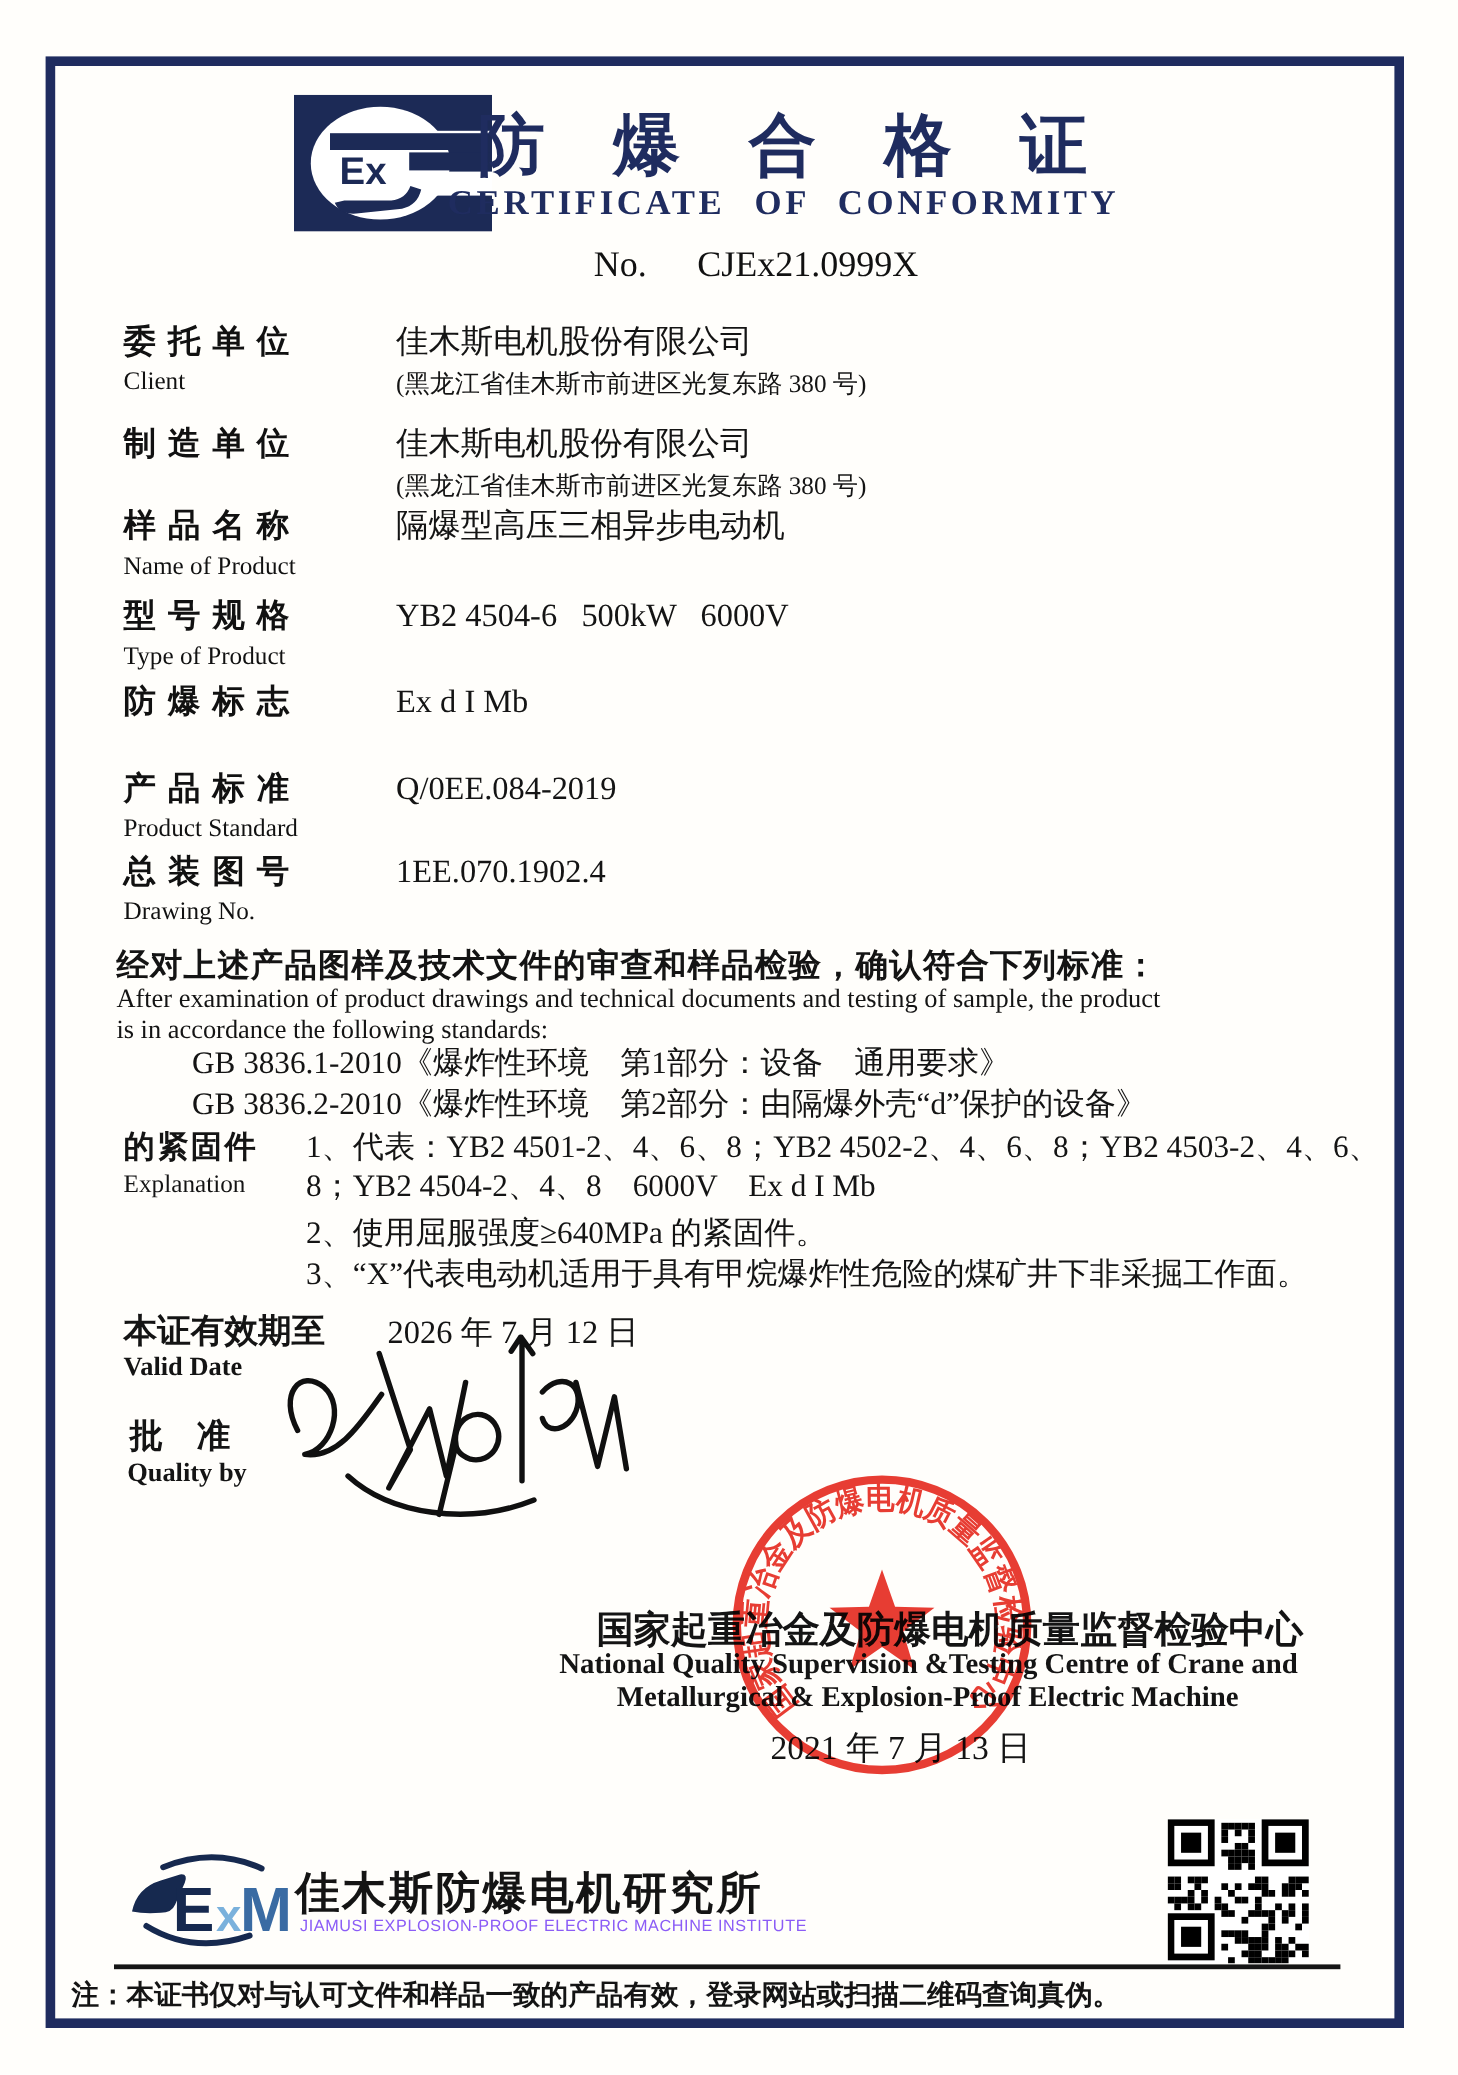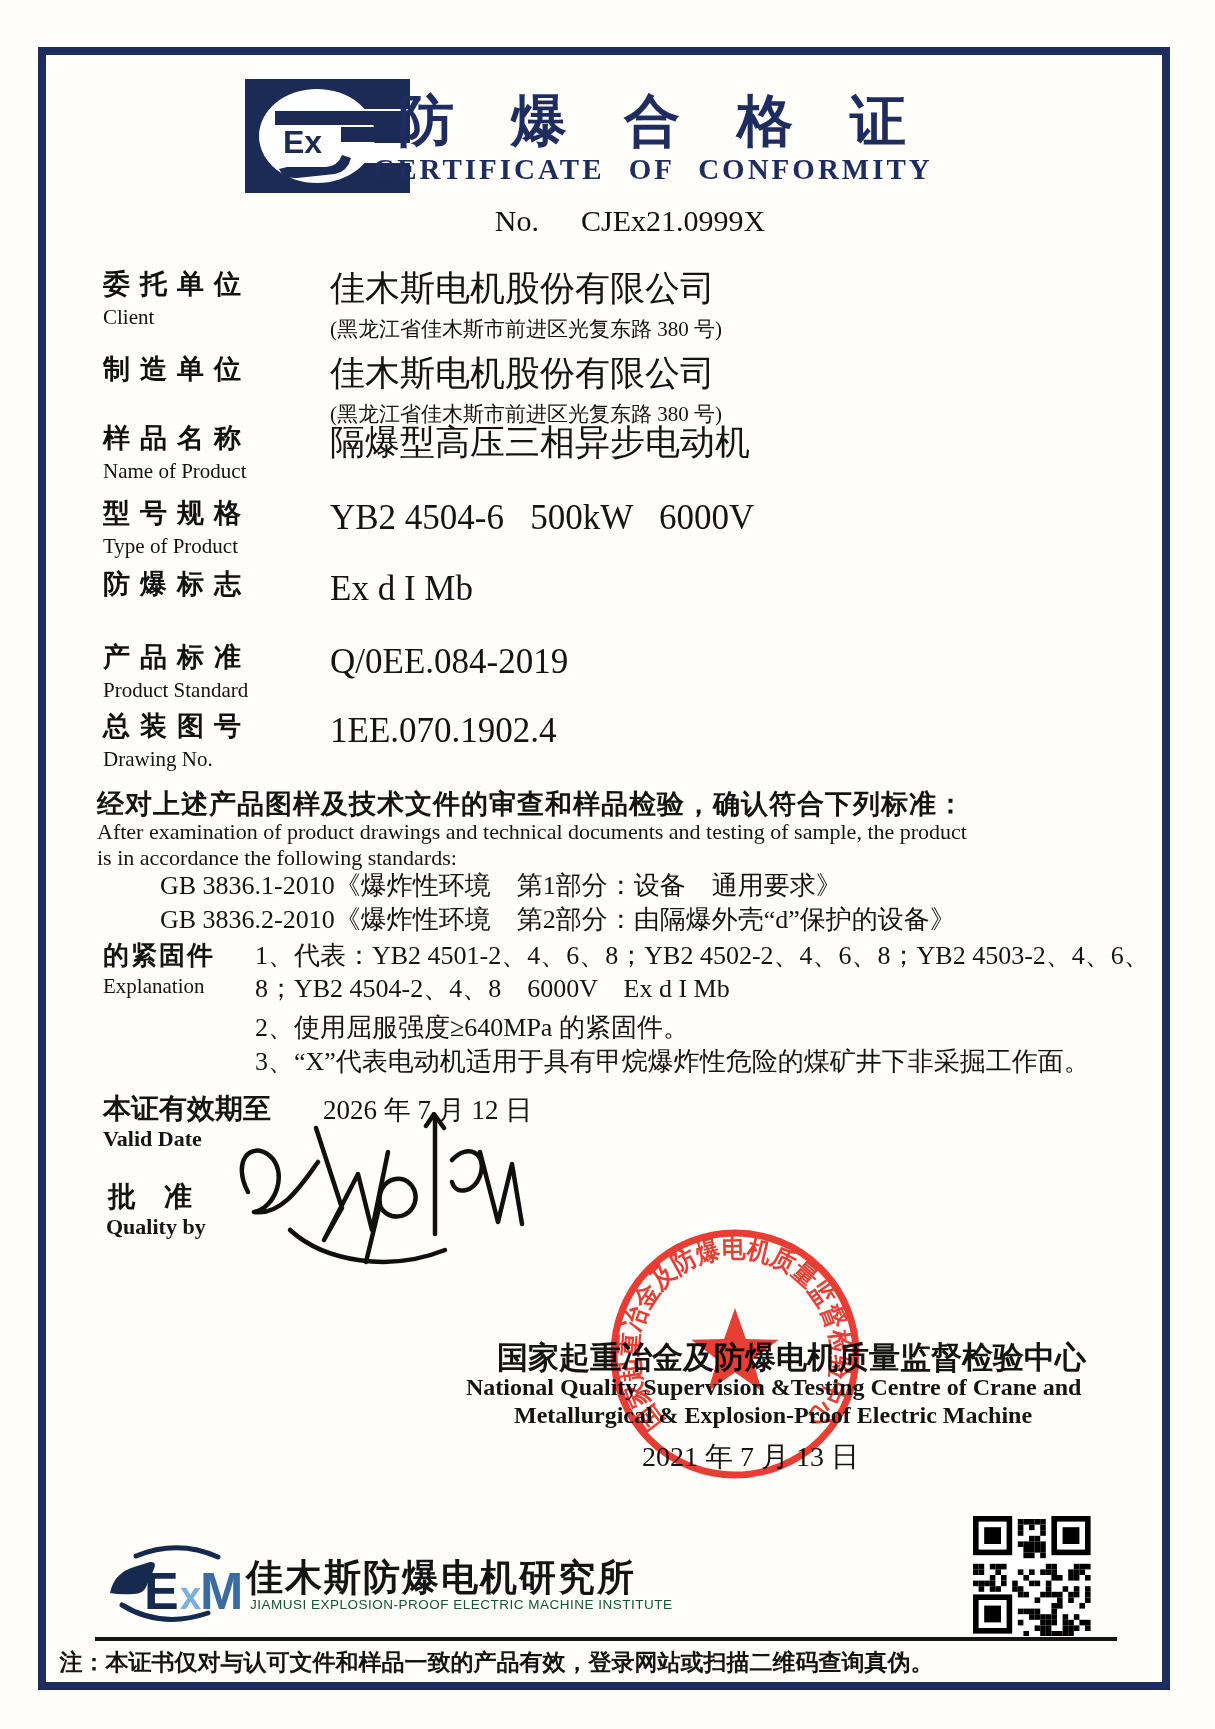--- a/index.html
+++ b/index.html
@@ -15,34 +15,34 @@
   #title-en{left:363px;top:153px;width:580px;text-align:center;font-size:29px;font-weight:bold;
             color:#1f2c5f;letter-spacing:3px;word-spacing:14px;}
   #cert-no{left:80px;top:204px;width:1100px;text-align:center;font-size:30px;color:#111;}
   #cert-no .cno{margin-left:42px;}
   
   .row{position:absolute;left:103px;width:1010px;height:70px;}
   .lab-cn{font-size:27px;font-weight:bold;letter-spacing:10px;color:#111;line-height:1.1;
           font-family:"Liberation Sans","DejaVu Sans",sans-serif;white-space:nowrap;}
   .lab-en{font-size:21px;color:#111;margin-top:6px;line-height:1.1;}
   .val{position:absolute;left:227px;top:0;}
-  .val-main{font-size:35px;line-height:1.1;white-space:pre;}
+  .val-main{font-size:27px;line-height:1.1;white-space:pre;}
   .val-sub{font-size:21px;margin-top:9px;line-height:1.1;}
   
   .st-cn{left:97px;top:786px;font-size:27px;font-weight:bold;letter-spacing:1px;white-space:nowrap;}
   .st-en{font-size:22px;white-space:nowrap;}
   .gb{left:160px;font-size:26px;white-space:nowrap;}
   .exp-line{left:255px;font-size:26px;white-space:pre;}
   
   #org-cn{left:497px;top:1337px;font-size:31px;font-weight:bold;white-space:nowrap;}
   .org-en{font-size:24px;font-weight:600;white-space:nowrap;}
   #org-date{left:642px;top:1438px;font-size:28px;white-space:nowrap;}
   
   #inst-cn{left:246px;top:1553px;font-size:37px;font-weight:bold;letter-spacing:2px;white-space:nowrap;}
-  #inst-en{left:250px;top:1597px;font-size:13.5px;letter-spacing:.5px;color:#14532d;white-space:nowrap;}
+  #inst-en{left:250px;top:1597px;font-size:13.5px;letter-spacing:.5px;color:#8b5cf6;white-space:nowrap;}
   #contact{left:602px;top:1528px;font-size:20.5px;line-height:21px;}
   #contact .c-row{margin-bottom:7px;white-space:nowrap;font-family:"Liberation Sans","DejaVu Sans",sans-serif;}
   #rule{left:95px;top:1637px;width:1022px;height:4px;background:#151515;}
   #note{left:38px;top:1647px;width:917px;text-align:center;font-size:23px;font-weight:bold;white-space:nowrap;}
   #stamp{mix-blend-mode:multiply;opacity:.9;}
 </style>
 </head>
 <body>
 
 <div id="page">

